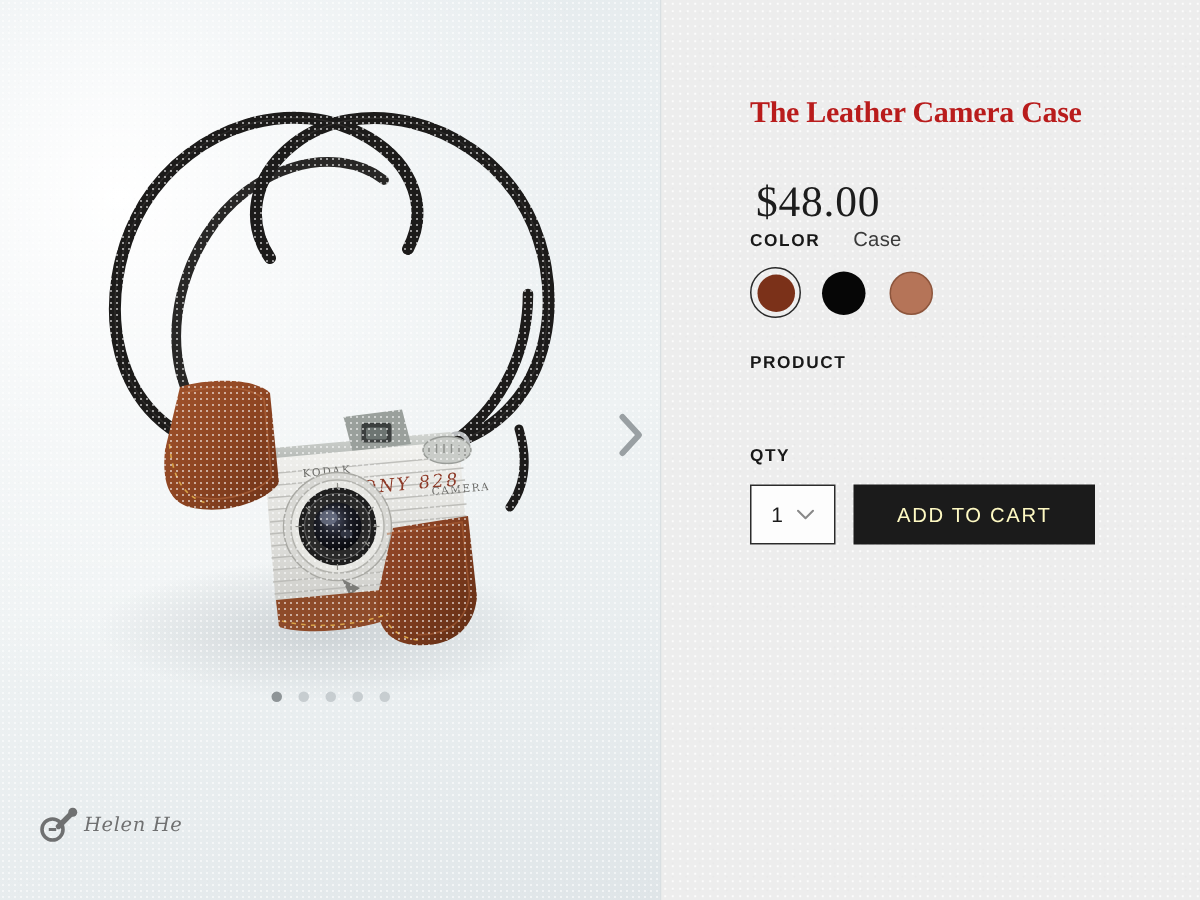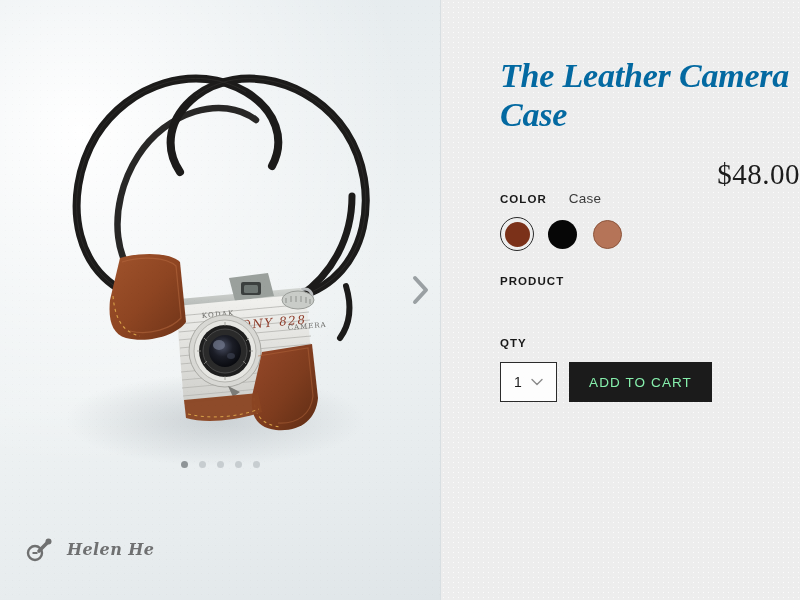--- a/index.html
+++ b/index.html
@@ -61,26 +61,25 @@
 
   
   .watermark {
     position: absolute; left: 26px; top: 538px;
     display: flex; align-items: center; gap: 1px;
     opacity: .78;
   }
   .watermark .wm-text {
     font-family: "DejaVu Serif", serif;
     font-style: italic;
-    font-size: 16px;
+    font-size: 13px;
     color: #4e4e4e;
     letter-spacing: .4px;
     line-height: 1;
-    margin-left: 12px;
-    font-weight: bold;
+    margin-left: 1px;
   }
 
   
   .details {
     position: relative;
     width: 359px; height: 600px;
     background: #ededed;
     padding: 0;
   }
   .details .noise {
@@ -90,35 +89,33 @@
       radial-gradient(rgba(0,0,0,.012) 0.5px, transparent 0.6px);
     background-size: 5px 5px, 9px 9px;
     background-position: 0 0, 3px 4px;
     pointer-events: none;
   }
   .inner { position: relative; padding: 56px 0 0 59px; }
 
   .title {
     font-family: "Liberation Serif", serif;
     font-weight: bold;
-    font-size: 34px;
+    font-size: 20px;
     line-height: 39px;
-    color: #0369a1;
+    color: #b91c1c;
     margin: 0;
     width: 290px;
     letter-spacing: -0.2px;
-    font-style: italic;
   }
   .price {
     font-family: "Liberation Serif", serif;
     font-size: 29px;
     color: #1c1c1c;
     margin: 24px 0 0 4px;
     letter-spacing: .5px;
-    text-align: right;
   }
 
   .section-label {
     font-size: 11.5px;
     font-weight: bold;
     letter-spacing: 1.05px;
     color: #181818;
     text-transform: uppercase;
   }
 
@@ -168,23 +165,23 @@
     border: 1.6px solid #2b2b2b;
     box-sizing: border-box;
     display: flex; align-items: center; justify-content: center;
     gap: 9px;
     cursor: pointer;
   }
   .qty-select .qty-val {
     font-size: 14px; color: #1a1a1a;
   }
   .add-to-cart {
-    width: 143px; height: 40px;
+    width: 161px; height: 40px;
     background: #1b1b1b;
-    color: #86efac;
+    color: #fef9c3;
     border: none;
     font-family: "Liberation Sans", sans-serif;
     font-size: 13.5px;
     letter-spacing: 1.1px;
     cursor: pointer;
     display: flex; align-items: center; justify-content: center;
   }
 </style>
 </head>
 <body>

